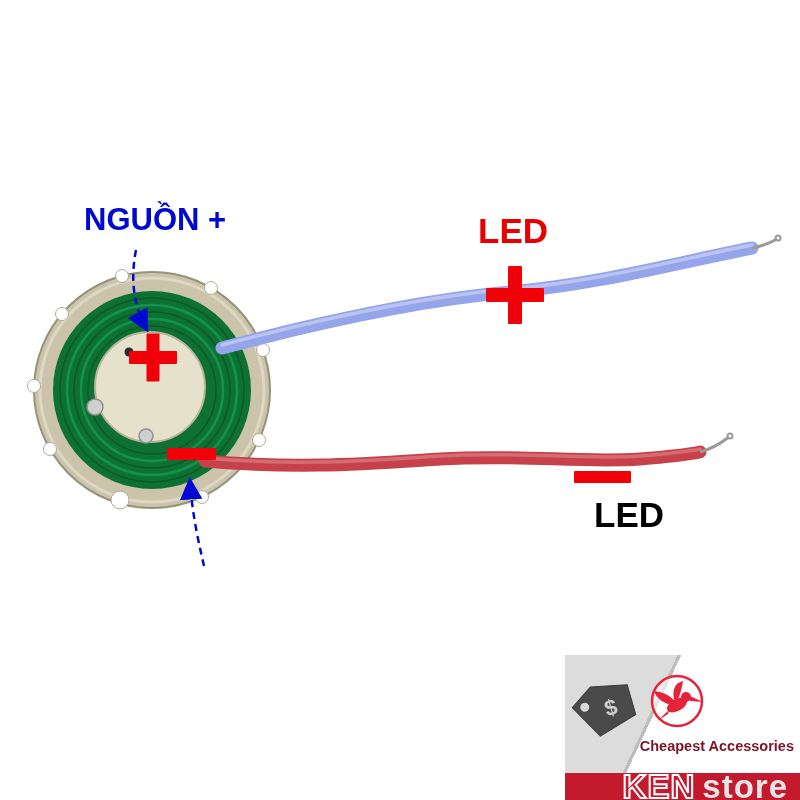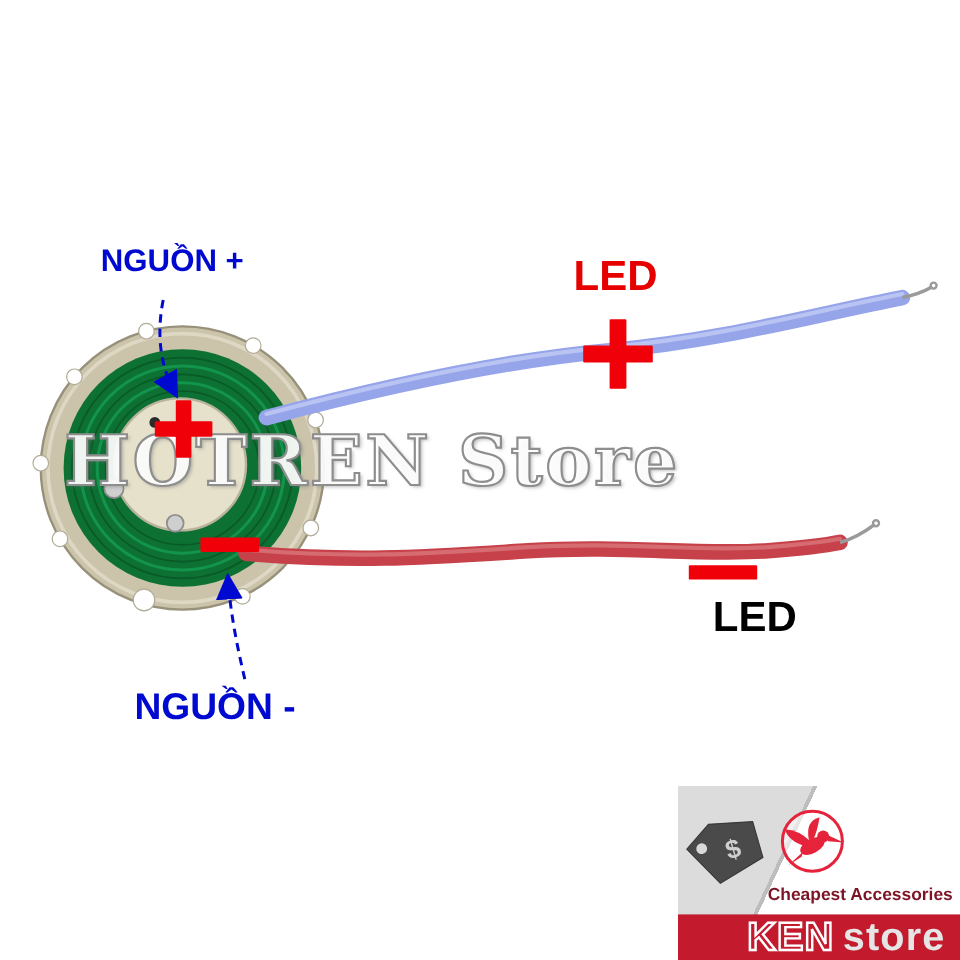--- a/index.html
+++ b/index.html
@@ -1,34 +1,34 @@
 <!DOCTYPE html>
 <html><head>
 <meta charset="utf-8">
 <style>
   html,body{margin:0;padding:0;background:#ffffff;}
   .stage{position:relative;width:800px;height:800px;background:#ffffff;overflow:hidden;
          font-family:"Liberation Sans",sans-serif;}
   .layer{position:absolute;left:0;top:0;width:800px;height:800px;}
   .label{position:absolute;font-weight:bold;white-space:nowrap;}
-  .lbl-nguon-plus{left:84px;top:202px;font-size:26px;color:#0009cf;}
+  .lbl-nguon-plus{left:84px;top:202px;font-size:31px;color:#0009cf;}
   .lbl-led-top{left:478px;top:211px;font-size:35px;color:#e60000;}
   .lbl-led-bottom{left:594px;top:495px;font-size:35px;color:#000000;}
   .lbl-nguon-minus{left:112px;top:571px;font-size:31px;color:#0009cf;}
   .watermark{position:absolute;left:40px;top:350px;width:540px;text-align:center;
       font-family:"DejaVu Serif",serif;font-weight:bold;font-size:58px;letter-spacing:2px;
       color:rgba(255,255,255,0.92);-webkit-text-stroke:1.8px #8e8e8e;
       text-shadow:2px 2px 3px rgba(110,110,110,0.45);pointer-events:none;}
   
   .logo-block{position:absolute;left:565px;top:655px;width:235px;height:145px;overflow:hidden;
       background-image:
         linear-gradient(115deg, rgba(0,0,0,0) 37.2%, #bdbdbd 37.2%, #bdbdbd 38.4%, rgba(0,0,0,0) 38.4%),
         linear-gradient(115deg, #dcdcdc 38%, #ffffff 38%);}
   .tagline{position:absolute;right:6px;top:83px;font-size:14.5px;font-weight:bold;color:#7d1426;text-align:right;}
-  .brand-bar{position:absolute;left:0;right:0;bottom:0;height:38px;background:#c31a2e;
+  .brand-bar{position:absolute;left:0;right:0;bottom:0;height:27px;background:#c31a2e;
       display:flex;align-items:center;justify-content:flex-end;padding-right:12px;gap:7px;}
   .brand-ken{font-size:33px;font-weight:800;color:#c31a2e;-webkit-text-stroke:2px #ffffff;
       letter-spacing:1px;}
   .brand-store{font-size:33px;font-weight:700;color:#e5e5e5;letter-spacing:1px;}
   .tag-icon{position:absolute;left:6px;top:26px;}
   .bird-icon{position:absolute;left:82px;top:14px;}
 </style>
 </head>
 <body>
 
@@ -73,21 +73,20 @@
     </g>
 
     <g>
       <path d="M 205 461 C 300 469 360 464 440 459 C 520 454 580 463 640 459 C 665 457 685 455 700 452" fill="none" stroke="#c64149" stroke-width="13" stroke-linecap="round"></path>
       <path d="M 205 458 C 300 466 360 461 440 456 C 520 451 580 460 640 456 C 665 454 685 452 700 449" fill="none" stroke="#da777d" stroke-width="3.5" stroke-linecap="round" opacity="0.8"></path>
       <path d="M 700 452 C 712 449 721 443 729 437" fill="none" stroke="#9a9a9a" stroke-width="3"></path>
       <circle cx="730" cy="436" r="2.5" fill="none" stroke="#9a9a9a" stroke-width="2"></circle>
     </g>
   </svg>
 
-  <div class="watermark">HOTREN Store</div>
 
   <svg class="layer" width="800" height="800" viewBox="0 0 800 800">
     <defs>
       <marker id="arrowBlue" markerWidth="9" markerHeight="9" refX="7" refY="4.5" orient="auto">
         <path d="M0,0 L9,4.5 L0,9 Z" fill="#0009cf"></path>
       </marker>
     </defs>
 
     <g fill="#f00008">
       <rect x="129" y="351" width="48" height="13" rx="1"></rect>
@@ -100,21 +99,20 @@
     <rect x="167" y="448" width="49" height="12" rx="1" fill="#f00008"></rect>
     <rect x="574" y="471" width="57" height="12" rx="1" fill="#f00008"></rect>
 
     <path d="M 136 250 C 130 280 134 306 146 328" fill="none" stroke="#0009cf" stroke-width="2.5" stroke-dasharray="7 5" marker-end="url(#arrowBlue)"></path>
     <path d="M 204 566 C 198 540 192 512 190 482" fill="none" stroke="#0009cf" stroke-width="2.5" stroke-dasharray="7 5" marker-end="url(#arrowBlue)"></path>
   </svg>
 
   <div class="label lbl-nguon-plus">NGUỒN +</div>
   <div class="label lbl-led-top">LED</div>
   <div class="label lbl-led-bottom">LED</div>
-  <div class="label lbl-nguon-minus">NGUỒN -</div>
 
   <div class="logo-block">
     <svg class="tag-icon" width="66" height="64" viewBox="0 0 66 64">
       <g transform="rotate(-16 33 28)">
         <polygon points="3,18 26,3 62,11 62,42 22,53" fill="#4a4a4a" stroke="#3a3a3a" stroke-width="1"></polygon>
         <circle cx="15" cy="21" r="4.5" fill="#d9d9d9"></circle>
         <text x="40" y="36" font-size="22" font-weight="bold" fill="#cfcfcf" font-family="Liberation Sans, sans-serif" text-anchor="middle">$</text>
       </g>
     </svg>
     <svg class="bird-icon" width="64" height="64" viewBox="0 0 64 64">

